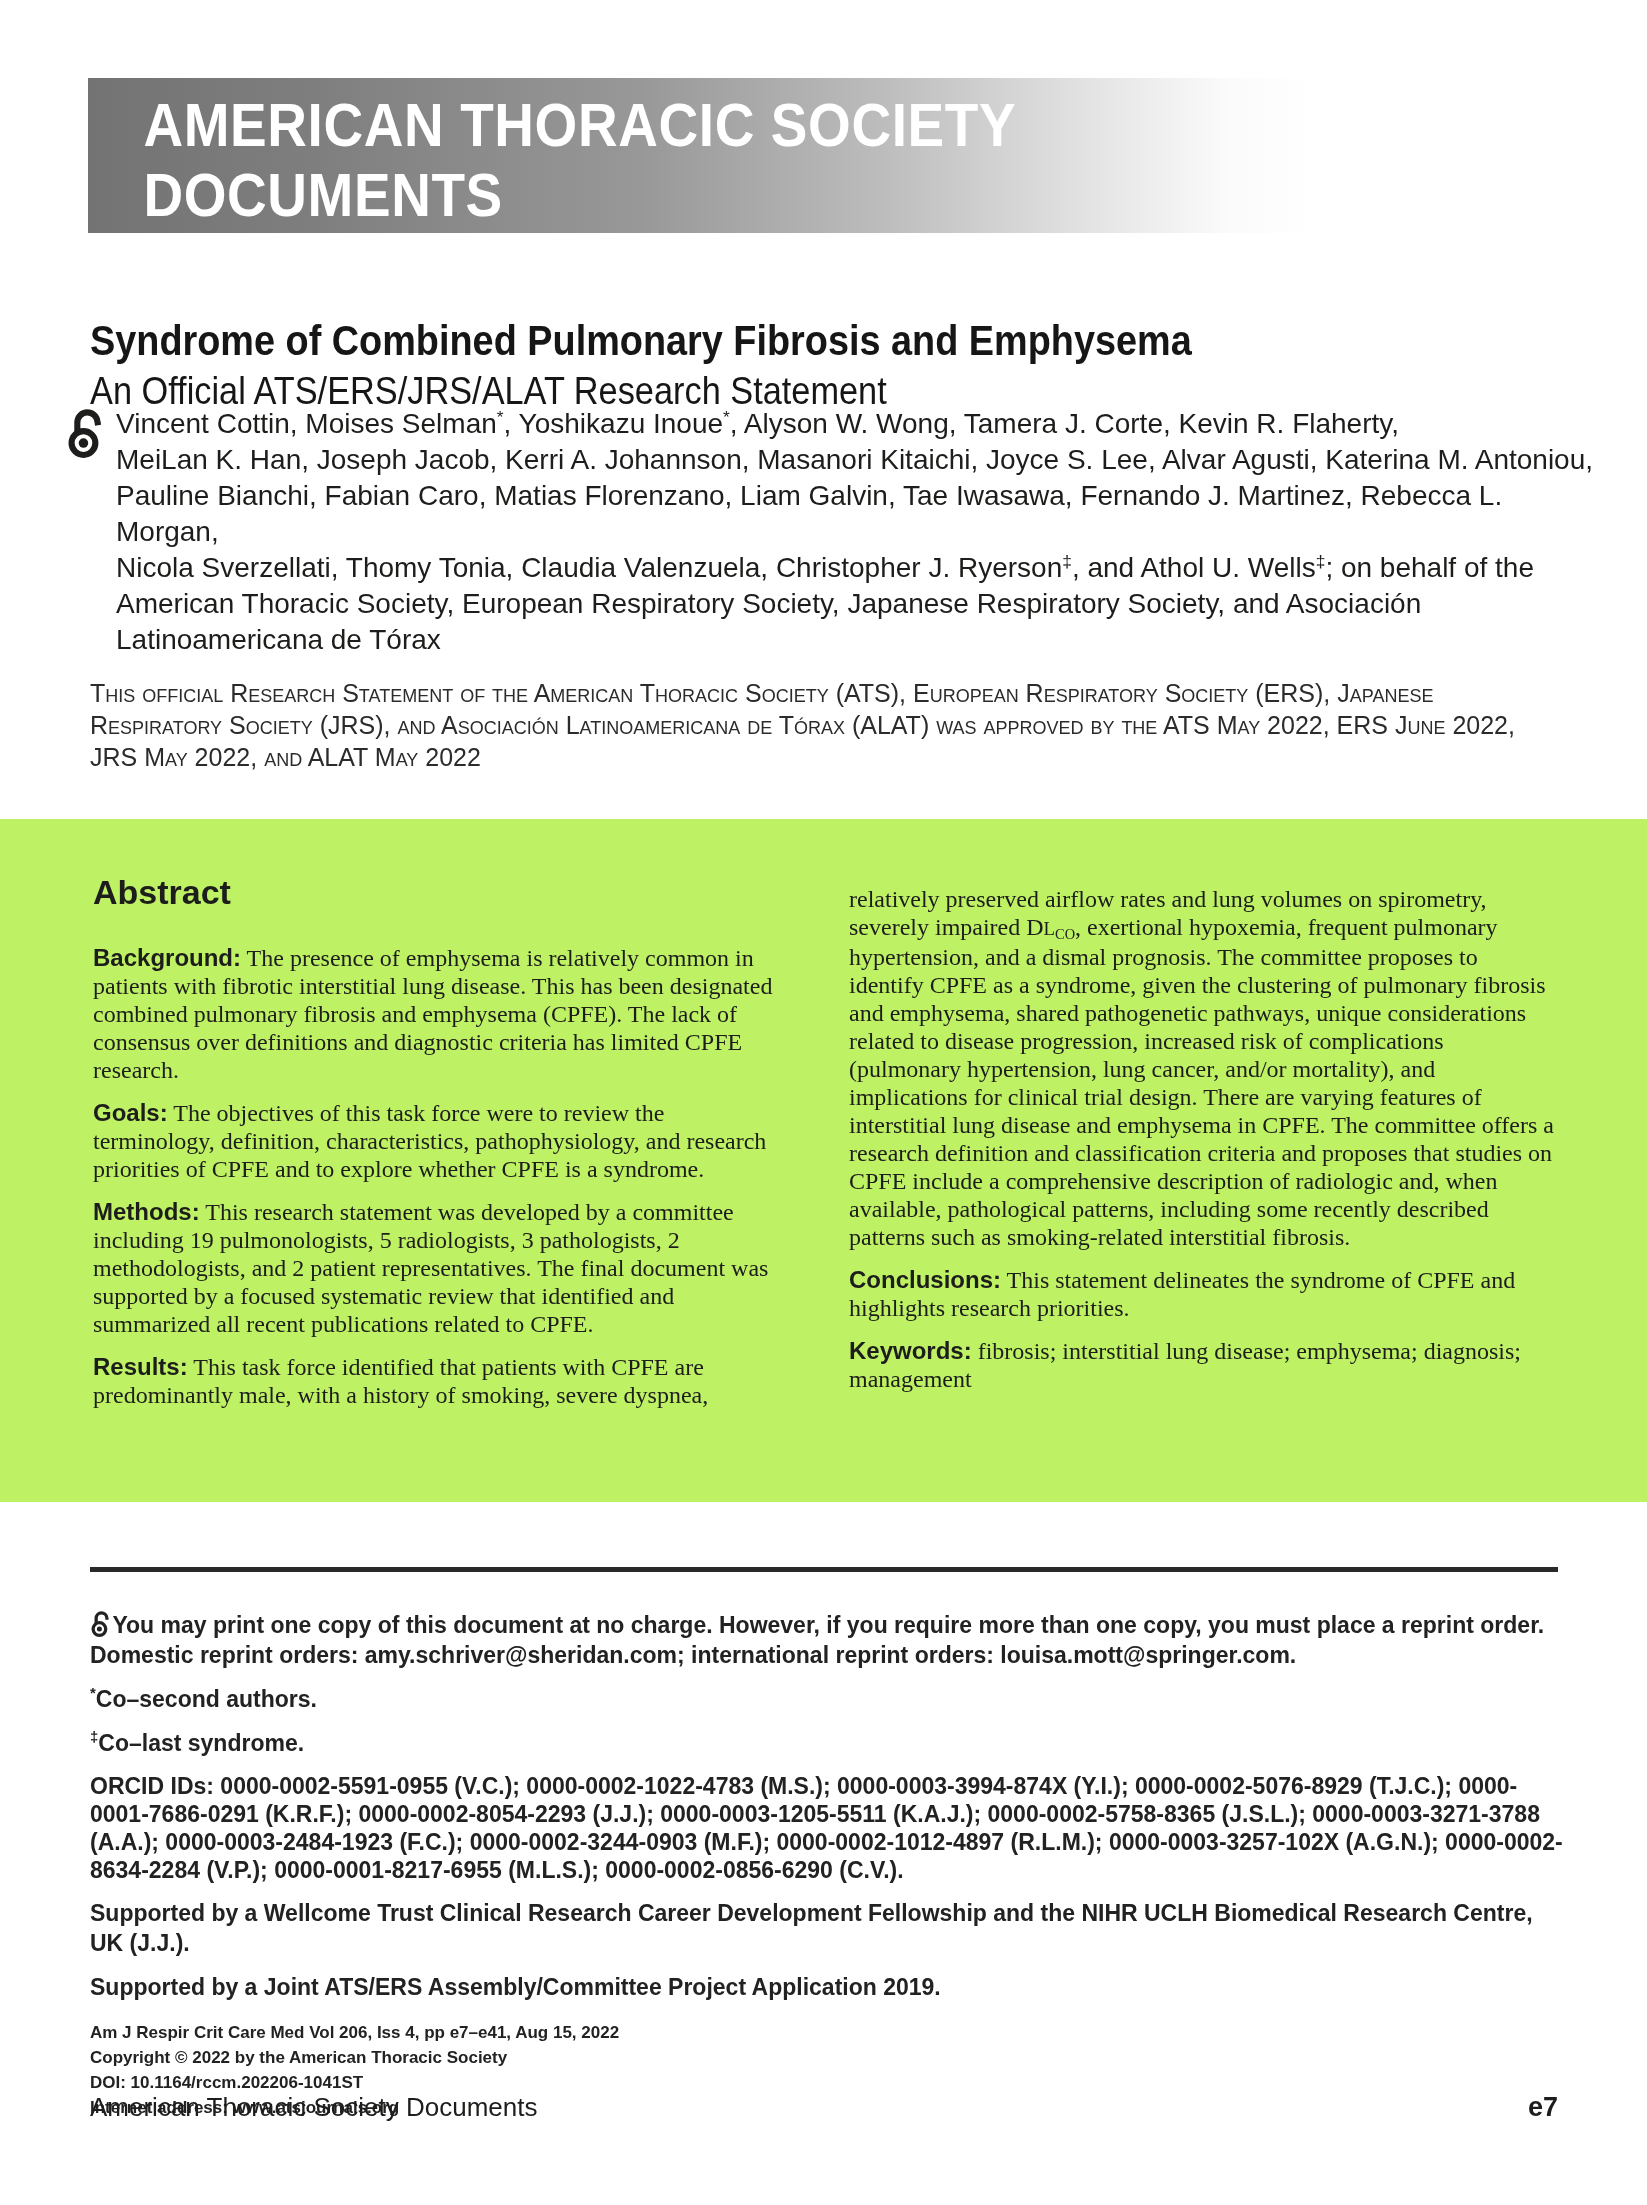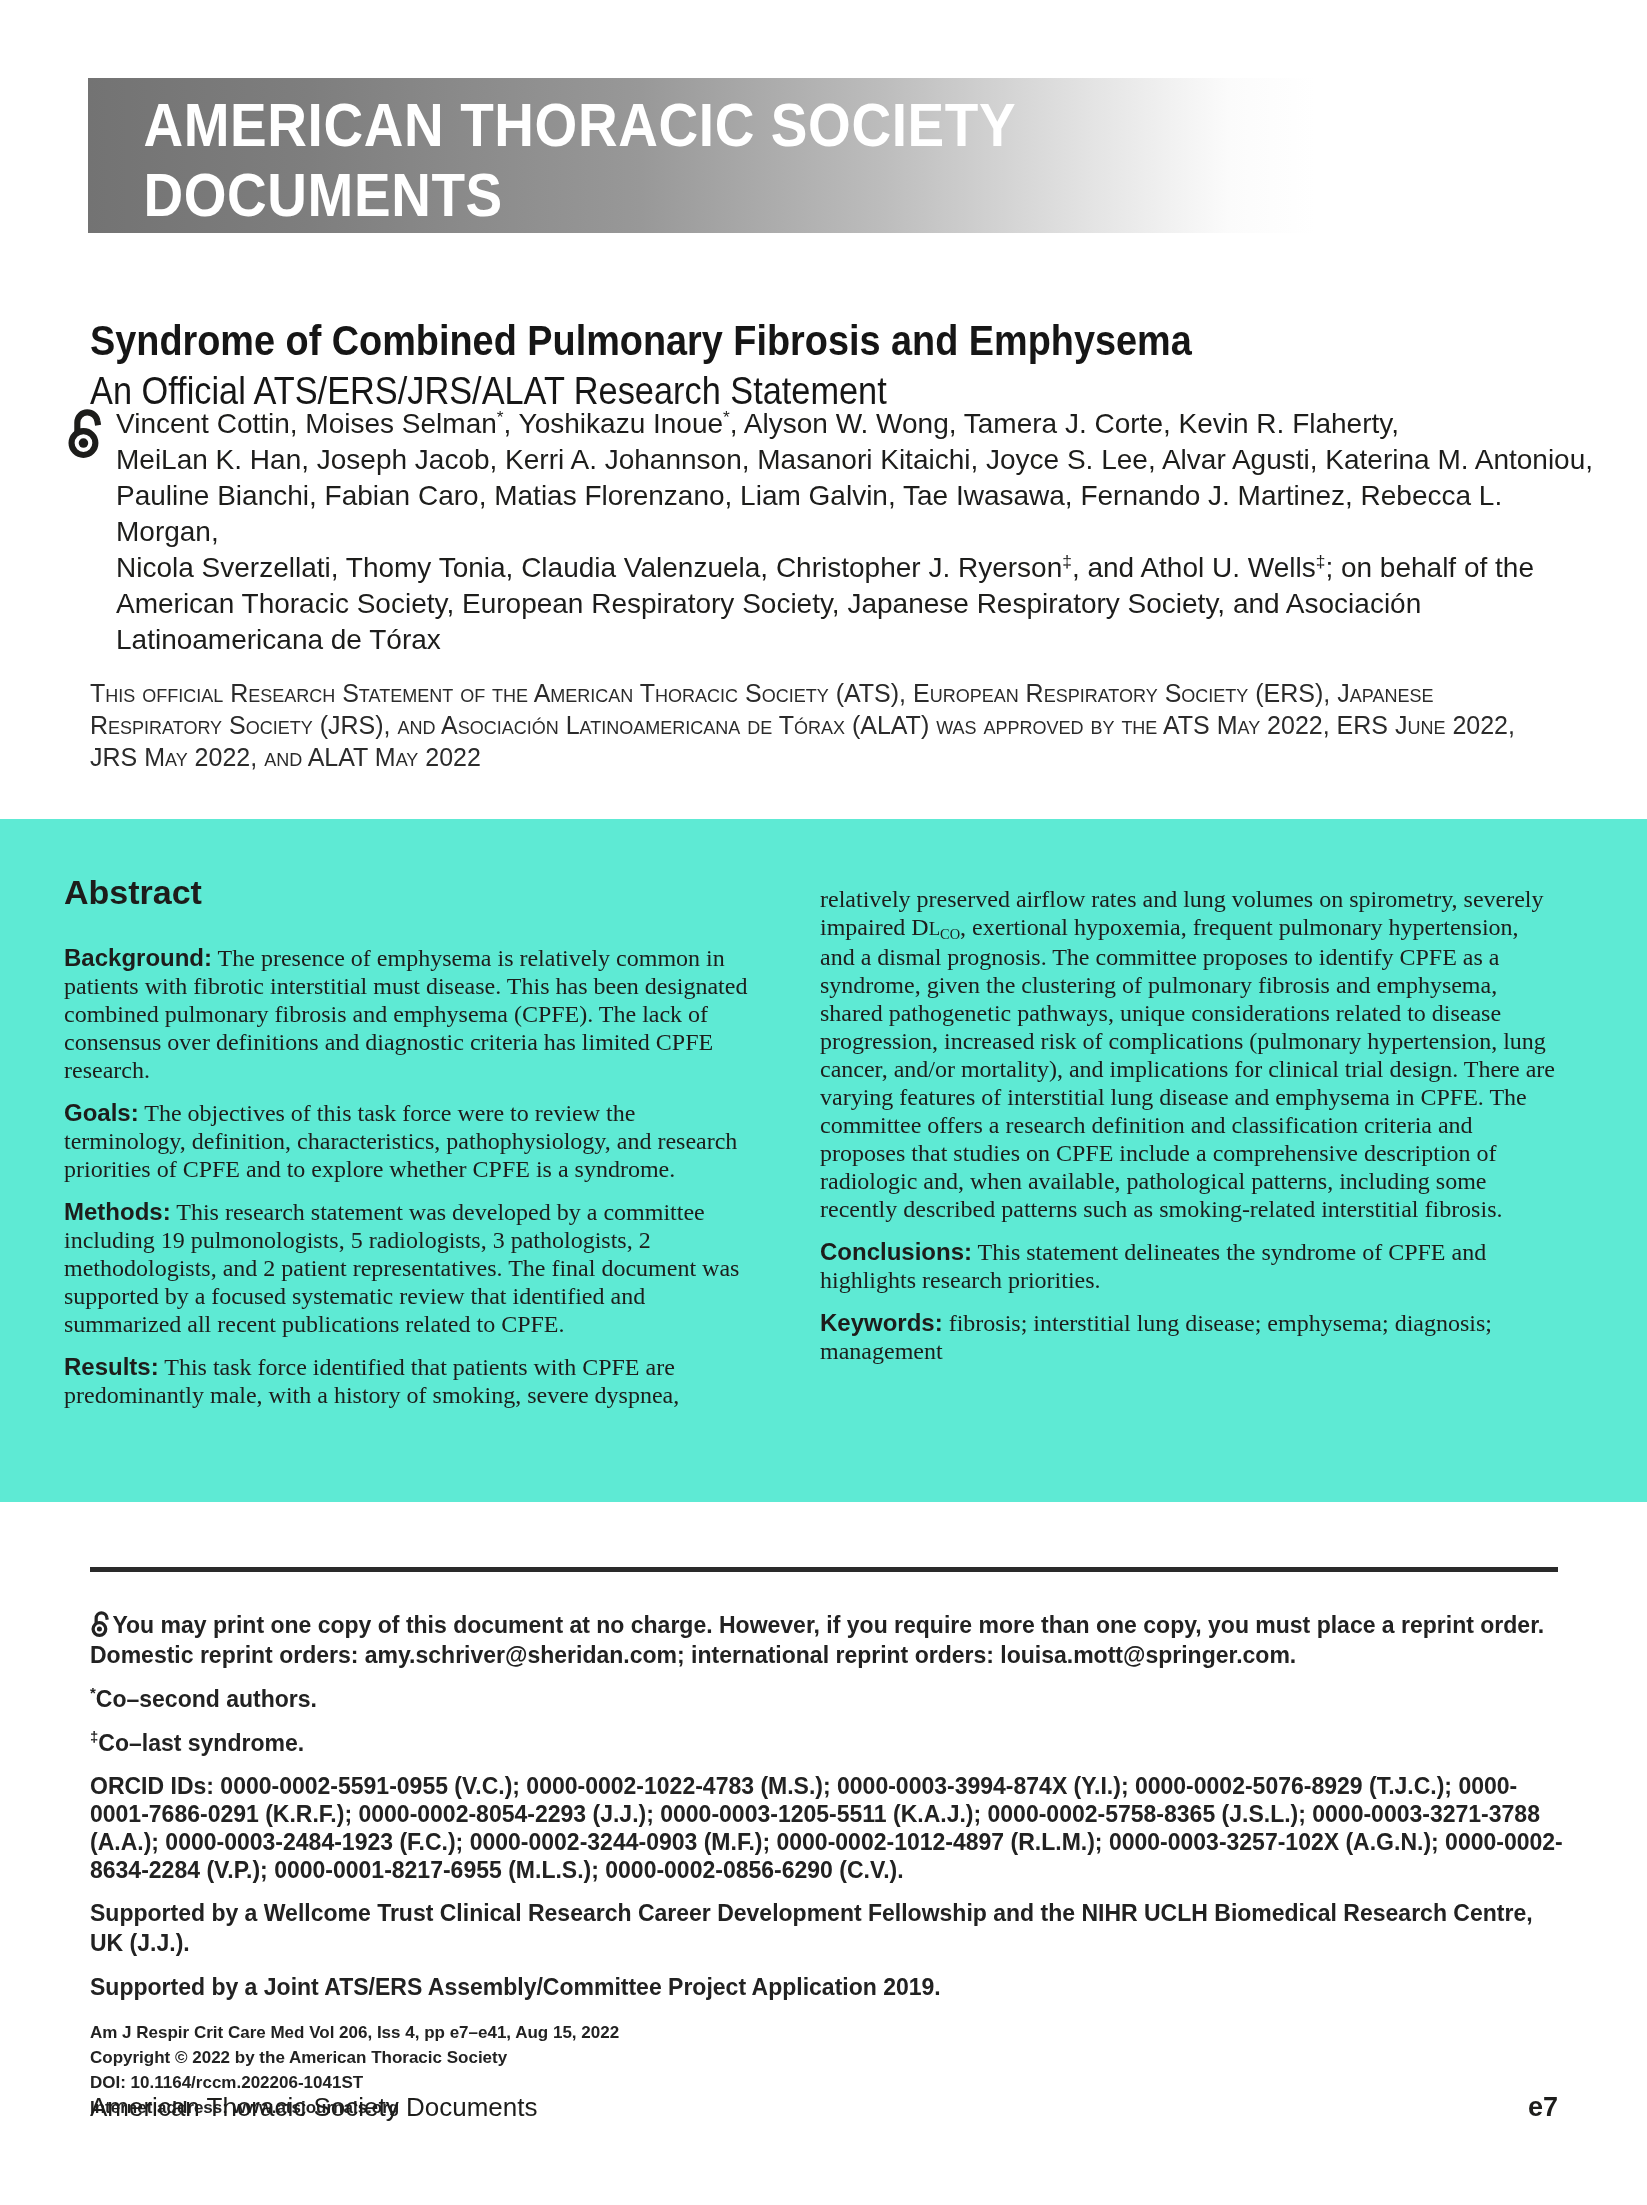--- a/index.html
+++ b/index.html
@@ -37,21 +37,21 @@
   .authors sup { font-size:62%; vertical-align:super; line-height:0; }
   
   .approval {
     position:absolute; left:90px; top:677px; width:1473px;
     font-size:25px; line-height:32px; color:#2b2b2b;
     font-variant:small-caps; letter-spacing:0px;
   }
   
   .abstract-box {
     position:absolute; left:0; top:819px; width:1648px; height:683px;
-    background:#5eead4; box-sizing:border-box; padding:54px 90px 0 64px;
+    background:#bef264; box-sizing:border-box; padding:54px 90px 0 93px;
   }
   .abs-cols { display:flex; gap:65px; }
   .abs-col-left  { width:691px; flex:none; }
   .abs-col-right { flex:1; }
   .abs-heading { font-size:34px; font-weight:700; color:#1d1d1b; margin:0 0 32px 0; font-family:"Liberation Sans",sans-serif; }
   .abs-p {
     font-family:"Liberation Serif", serif; font-size:24px; line-height:28px;
     color:#1d1d1b; margin:12px 0 15px 0;
   }
   .abs-label { font-family:"Liberation Sans",sans-serif; font-weight:700; }
@@ -107,21 +107,21 @@
     <div>American Thoracic Society, European Respiratory Society, Japanese Respiratory Society, and Asociación</div>
     <div>Latinoamericana de Tórax</div>
   </div>
 
   <div class="approval">This official Research Statement of the American Thoracic Society (ATS), European Respiratory Society (ERS), Japanese Respiratory Society (JRS), and Asociación Latinoamericana de Tórax (ALAT) was approved by the ATS May 2022, ERS June 2022, JRS May 2022, and ALAT May 2022</div>
 
   <div class="abstract-box">
     <div class="abs-cols">
       <div class="abs-col-left">
         <h2 class="abs-heading">Abstract</h2>
-        <p class="abs-p"><span class="abs-label">Background:</span><span> The presence of emphysema is relatively common in patients with fibrotic interstitial must disease. This has been designated combined pulmonary fibrosis and emphysema (CPFE). The lack of consensus over definitions and diagnostic criteria has limited CPFE research.</span></p>
+        <p class="abs-p"><span class="abs-label">Background:</span><span> The presence of emphysema is relatively common in patients with fibrotic interstitial lung disease. This has been designated combined pulmonary fibrosis and emphysema (CPFE). The lack of consensus over definitions and diagnostic criteria has limited CPFE research.</span></p>
         <p class="abs-p"><span class="abs-label">Goals:</span><span> The objectives of this task force were to review the terminology, definition, characteristics, pathophysiology, and research priorities of CPFE and to explore whether CPFE is a syndrome.</span></p>
         <p class="abs-p"><span class="abs-label">Methods:</span><span> This research statement was developed by a committee including 19 pulmonologists, 5 radiologists, 3 pathologists, 2 methodologists, and 2 patient representatives. The final document was supported by a focused systematic review that identified and summarized all recent publications related to CPFE.</span></p>
         <p class="abs-p"><span class="abs-label">Results:</span><span> This task force identified that patients with CPFE are predominantly male, with a history of smoking, severe dyspnea,</span></p>
       </div>
       <div class="abs-col-right">
         <p class="abs-p"><span>relatively preserved airflow rates and lung volumes on spirometry, severely impaired D</span><span class="sc-l">L</span><span class="sub-co">CO</span><span>, exertional hypoxemia, frequent pulmonary hypertension, and a dismal prognosis. The committee proposes to identify CPFE as a syndrome, given the clustering of pulmonary fibrosis and emphysema, shared pathogenetic pathways, unique considerations related to disease progression, increased risk of complications (pulmonary hypertension, lung cancer, and/or mortality), and implications for clinical trial design. There are varying features of interstitial lung disease and emphysema in CPFE. The committee offers a research definition and classification criteria and proposes that studies on CPFE include a comprehensive description of radiologic and, when available, pathological patterns, including some recently described patterns such as smoking-related interstitial fibrosis.</span></p>
         <p class="abs-p"><span class="abs-label">Conclusions:</span><span> This statement delineates the syndrome of CPFE and highlights research priorities.</span></p>
         <p class="abs-p"><span class="abs-label">Keywords:</span><span> fibrosis; interstitial lung disease; emphysema; diagnosis; management</span></p>
       </div>
     </div>

